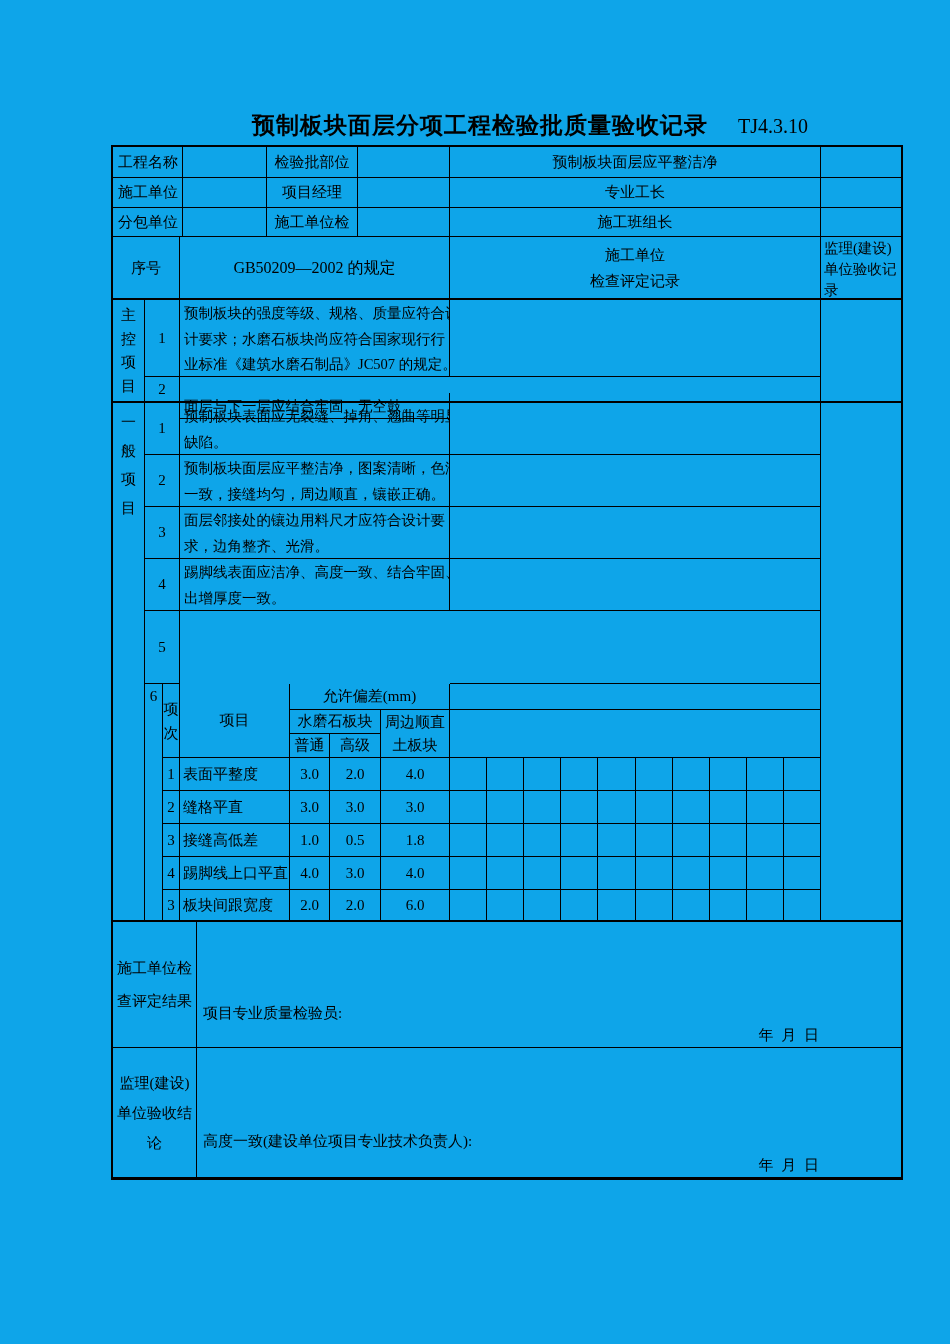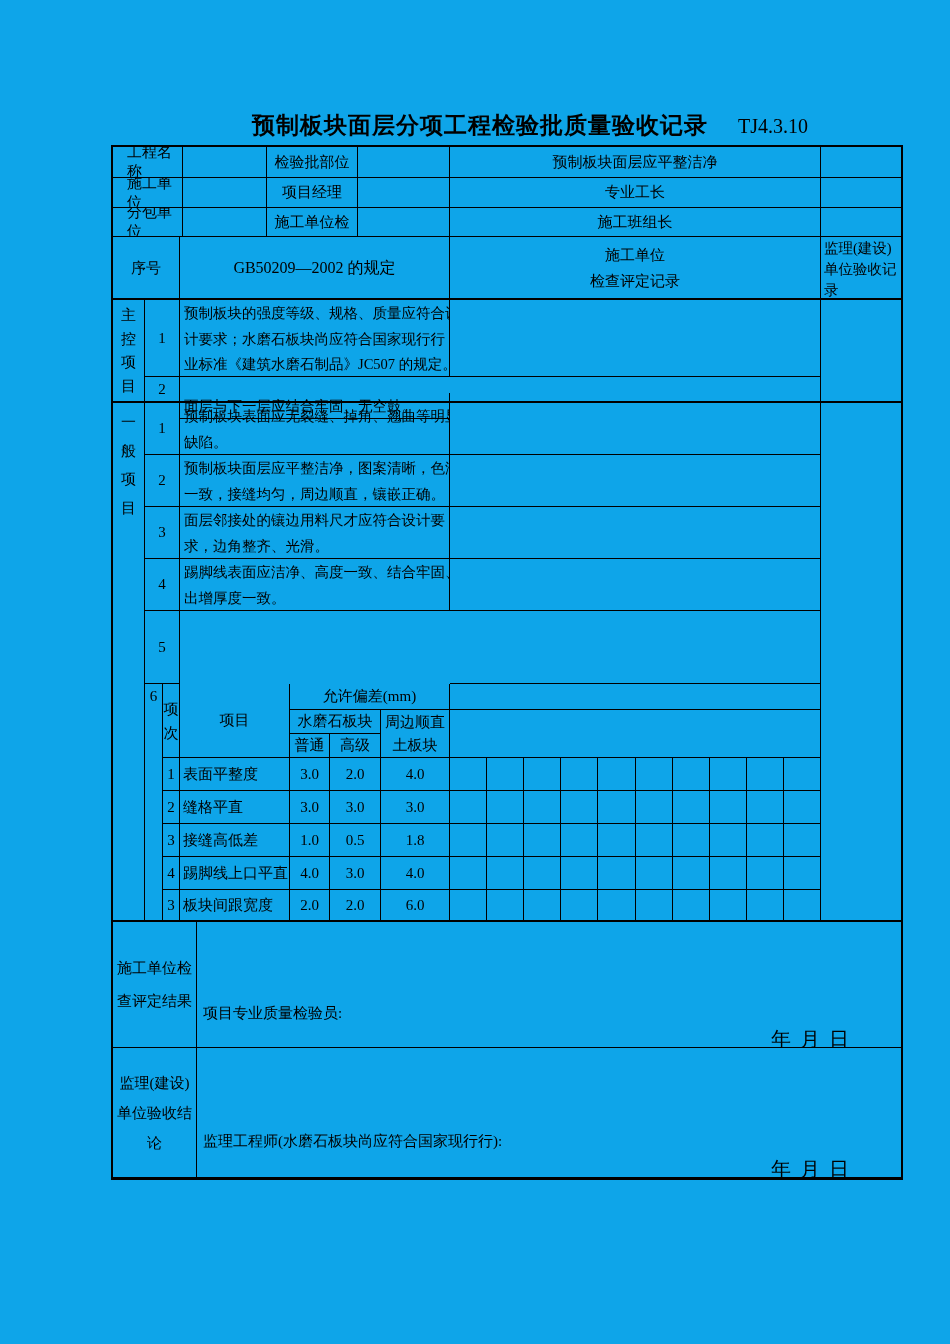--- a/index.html
+++ b/index.html
@@ -10,32 +10,32 @@
              text-align:center;padding-left:46px;box-sizing:border-box;white-space:nowrap;}
   .title-main{font-size:23px;font-weight:bold;letter-spacing:1px;}
   .title-code{font-size:20px;font-weight:normal;margin-left:26px;}
   .tbl{position:absolute;left:111px;top:145px;width:788px;height:1030px;
        border:2px solid #000;border-bottom-width:3px;font-size:15px;}
   .c{position:absolute;box-sizing:border-box;border-right:1px solid #000;border-bottom:1px solid #000;
      overflow:hidden;}
   .nr{border-right:none;}
   .nb{border-bottom:none;}
   .vc{display:flex;align-items:center;justify-content:center;text-align:center;}
-  .vl{display:flex;align-items:center;justify-content:flex-start;padding-left:14px;}
+  .vl{display:flex;align-items:center;justify-content:flex-start;padding-left:5px;}
   .desc{white-space:pre;line-height:25.6px;padding:1px 2px 0 4px;font-size:14.5px;}
   .pre{white-space:pre-line;}
   .vlabel-mc{white-space:pre-line;display:flex;align-items:center;justify-content:center;
              text-align:center;line-height:23.5px;}
   .vlabel-gn{white-space:pre-line;text-align:center;line-height:28.5px;padding-top:5px;}
   .two-line-center{white-space:pre-line;text-align:center;line-height:26px;padding-top:5px;}
   .sup-head{white-space:pre-line;line-height:21px;padding:1px 0 0 3px;font-size:14.5px;}
   .flabel{display:flex;align-items:center;justify-content:center;text-align:center;white-space:pre-line;}
   .hline{position:absolute;left:0;width:788px;height:2px;background:#000;}
   .sig{position:absolute;left:6px;font-size:15px;white-space:nowrap;}
-  .dateline{position:absolute;right:50px;font-size:20px;letter-spacing:2px;white-space:nowrap;}
+  .dateline{position:absolute;right:80px;font-size:15px;letter-spacing:2px;white-space:nowrap;}
   .gcell{position:absolute;box-sizing:border-box;border-right:1px solid #000;border-bottom:1px solid #000;}
 </style>
 </head>
 <body>
 
 <div class="sheet">
 
   <div class="title-bar">
     <span class="title-main">预制板块面层分项工程检验批质量验收记录</span>
     <span class="title-code">TJ4.3.10</span>
@@ -215,21 +215,21 @@
 查评定结果</div>
     <div class="c nr" style="left:84px;top:775px;width:704px;height:126px">
       <span class="sig" style="top:82px">项目专业质量检验员:</span>
       <span class="dateline" style="top:104px">年  月  日</span>
     </div>
 
     <div class="c nb flabel" style="left:0;top:901px;width:84px;height:129px;line-height:30px">监理(建设)
 单位验收结
 论</div>
     <div class="c nr nb" style="left:84px;top:901px;width:704px;height:129px">
-      <span class="sig" style="top:84px">监理工程师(水磨石板块尚应符合国家现行行):</span>
+      <span class="sig" style="top:84px">高度一致(建设单位项目专业技术负责人):</span>
       <span class="dateline" style="top:108px">年  月  日</span>
     </div>
 
     <div class="hline" style="top:151px"></div>
     <div class="hline" style="top:254px"></div>
     <div class="hline" style="top:773px"></div>
   </div>
 </div>
 
 </body></html>

